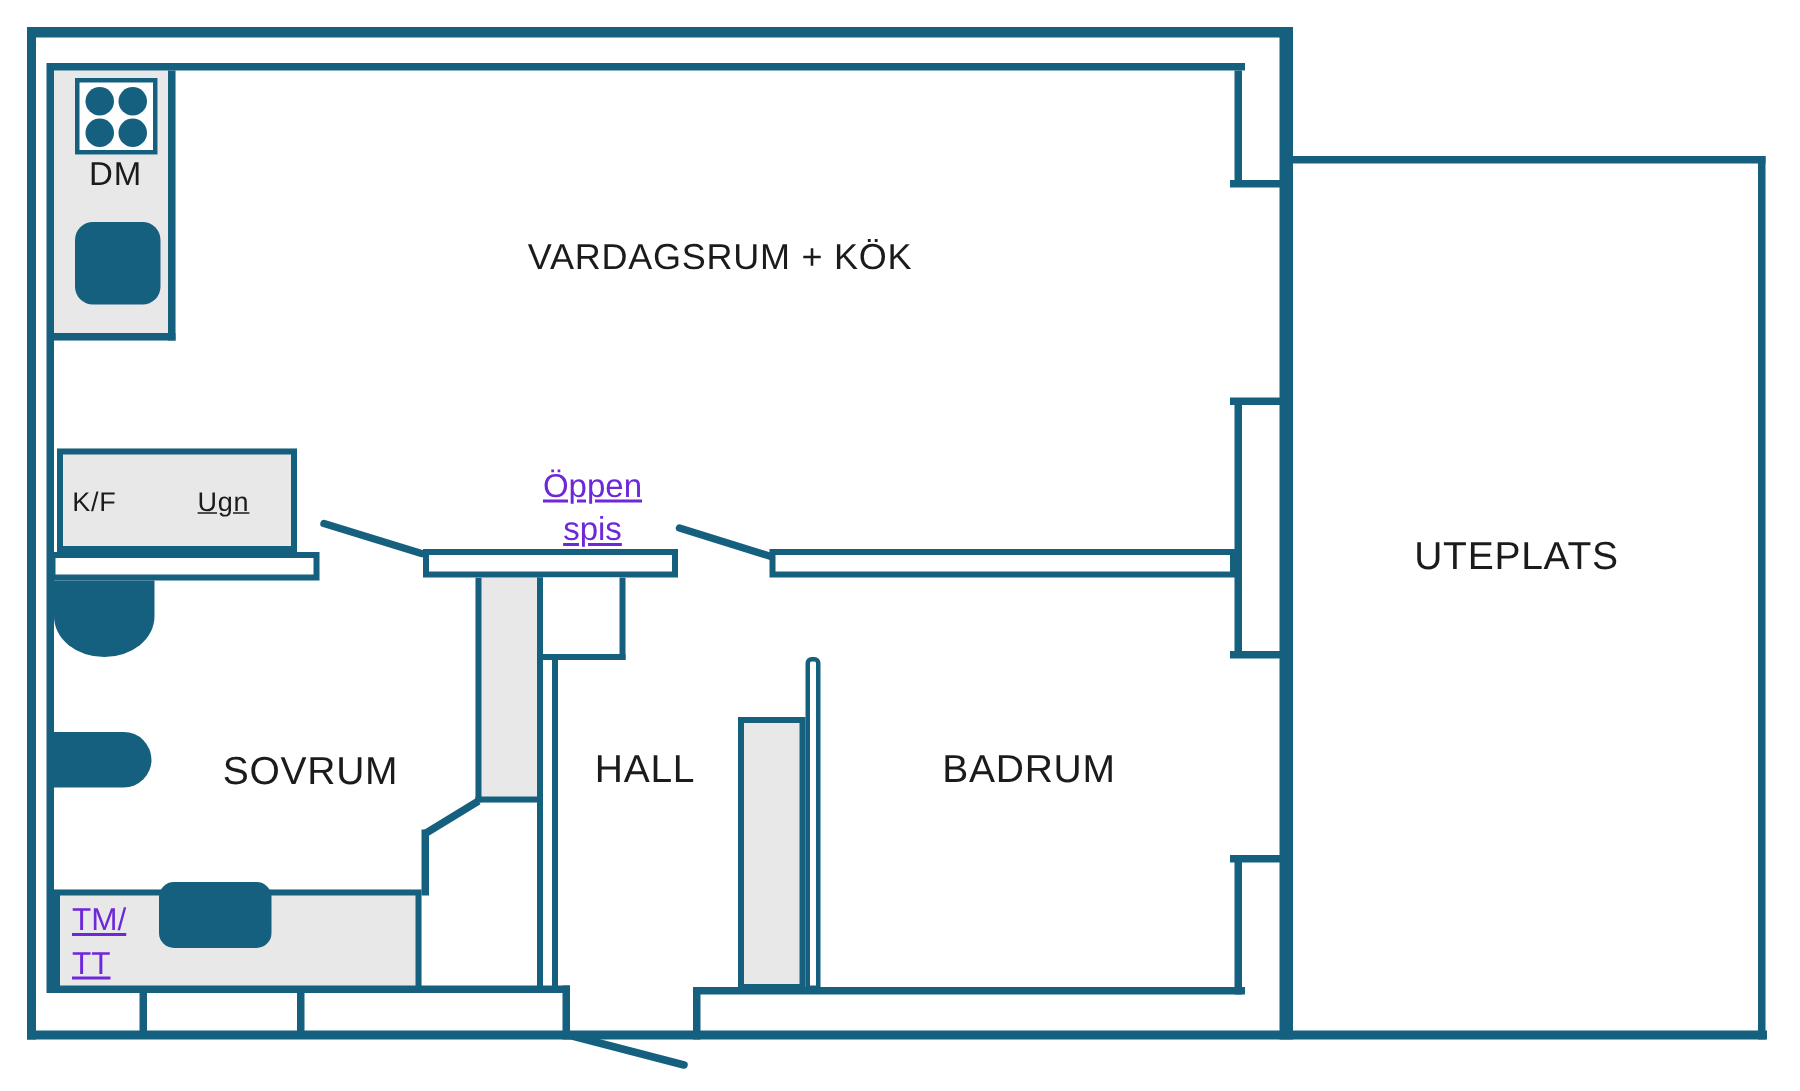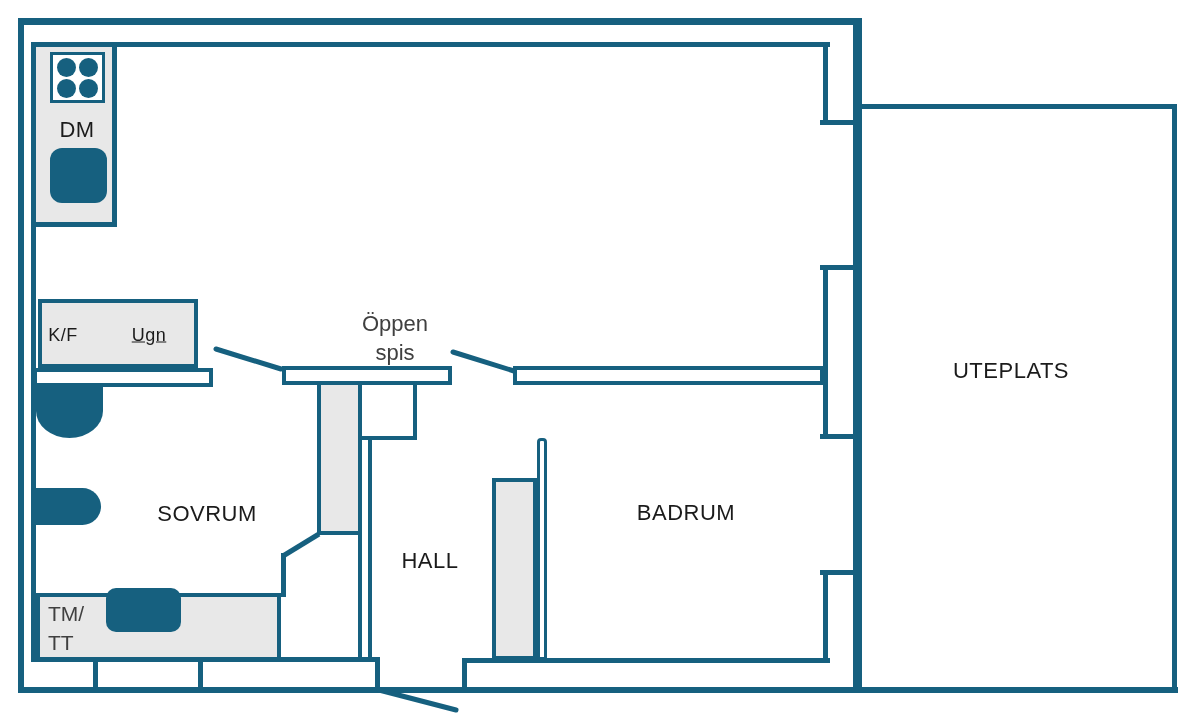--- a/index.html
+++ b/index.html
@@ -5,24 +5,24 @@
   html,body{margin:0;padding:0;background:#fff;}
   #canvas{
     position:relative;width:1200px;height:727px;background:#ffffff;
     font-family:"Liberation Sans", sans-serif;color:#1b1b1b;overflow:hidden;
   }
   .w{position:absolute;background:#16607f;}            
   .outline{position:absolute;background:#ffffff;border:4px solid #16607f;box-sizing:border-box;}
   .gray{position:absolute;background:#e8e8e8;border:4px solid #16607f;box-sizing:border-box;}
   .blue{position:absolute;background:#16607f;box-sizing:border-box;}
   .lbl{position:absolute;transform:translate(-50%,-50%);white-space:nowrap;
-       font-size:22px;letter-spacing:.5px;color:#1b1b1b;}
+       font-size:26px;letter-spacing:.5px;color:#1b1b1b;}
   .lbl.big{font-size:24px;}
   .lbl.small{font-size:18px;}
-  .multiline{position:absolute;font-size:22px;line-height:29px;color:#404040;}
+  .multiline{position:absolute;font-size:22px;line-height:29px;color:#6d28d9;text-decoration:underline;}
   .center{transform:translate(-50%,-50%);text-align:center;}
   svg.overlay{position:absolute;left:0;top:0;pointer-events:none;}
   .burner{position:absolute;width:19px;height:19px;border-radius:50%;background:#16607f;}
 </style>
 </head>
 <body>
 
 <div id="canvas">
 
   <div class="gray" style="left:36px;top:47px;width:81px;height:180px;border:none;border-right:5px solid #16607f;border-bottom:5px solid #16607f;"></div>
@@ -78,31 +78,32 @@
   <div class="w" style="left:368px;top:440px;width:4px;height:222px;"></div>
   <div class="w" style="left:281px;top:553px;width:5px;height:44px;"></div>
 
   <svg class="overlay" width="1200" height="727" viewBox="0 0 1200 727">
     <line x1="216" y1="349" x2="281" y2="369" stroke="#16607f" stroke-width="5" stroke-linecap="round"></line>
     <line x1="453" y1="352" x2="514" y2="371" stroke="#16607f" stroke-width="5" stroke-linecap="round"></line>
     <line x1="379" y1="690" x2="456" y2="710" stroke="#16607f" stroke-width="5" stroke-linecap="round"></line>
     <line x1="319" y1="534" x2="283" y2="556" stroke="#16607f" stroke-width="5" stroke-linecap="butt"></line>
   </svg>
 
+  <div class="lbl big" style="left:480px;top:172px;">VARDAGSRUM + KÖK</div>
   <div class="lbl" style="left:207px;top:514px;">SOVRUM</div>
-  <div class="lbl" style="left:430px;top:513px;margin-top:48px;">HALL</div>
+  <div class="lbl" style="left:430px;top:513px;">HALL</div>
   <div class="lbl" style="left:686px;top:513px;">BADRUM</div>
   <div class="lbl" style="left:1011px;top:371px;">UTEPLATS</div>
 
   <div class="multiline center" style="left:395px;top:338px;">
     <div>Öppen</div>
     <div>spis</div>
   </div>
 
-  <div class="lbl small" style="left:77px;top:130px;font-size:22px;">DM</div>
+  <div class="lbl small" style="left:77px;top:116px;font-size:22px;">DM</div>
   <div class="lbl small" style="left:63px;top:335px;">K/F</div>
   <div class="lbl small" style="left:149px;top:335px;text-decoration:underline;">Ugn</div>
 
   <div class="multiline" style="left:48px;top:599px;font-size:21px;">
     <div>TM/</div>
     <div>TT</div>
   </div>
 
 </div>
 

